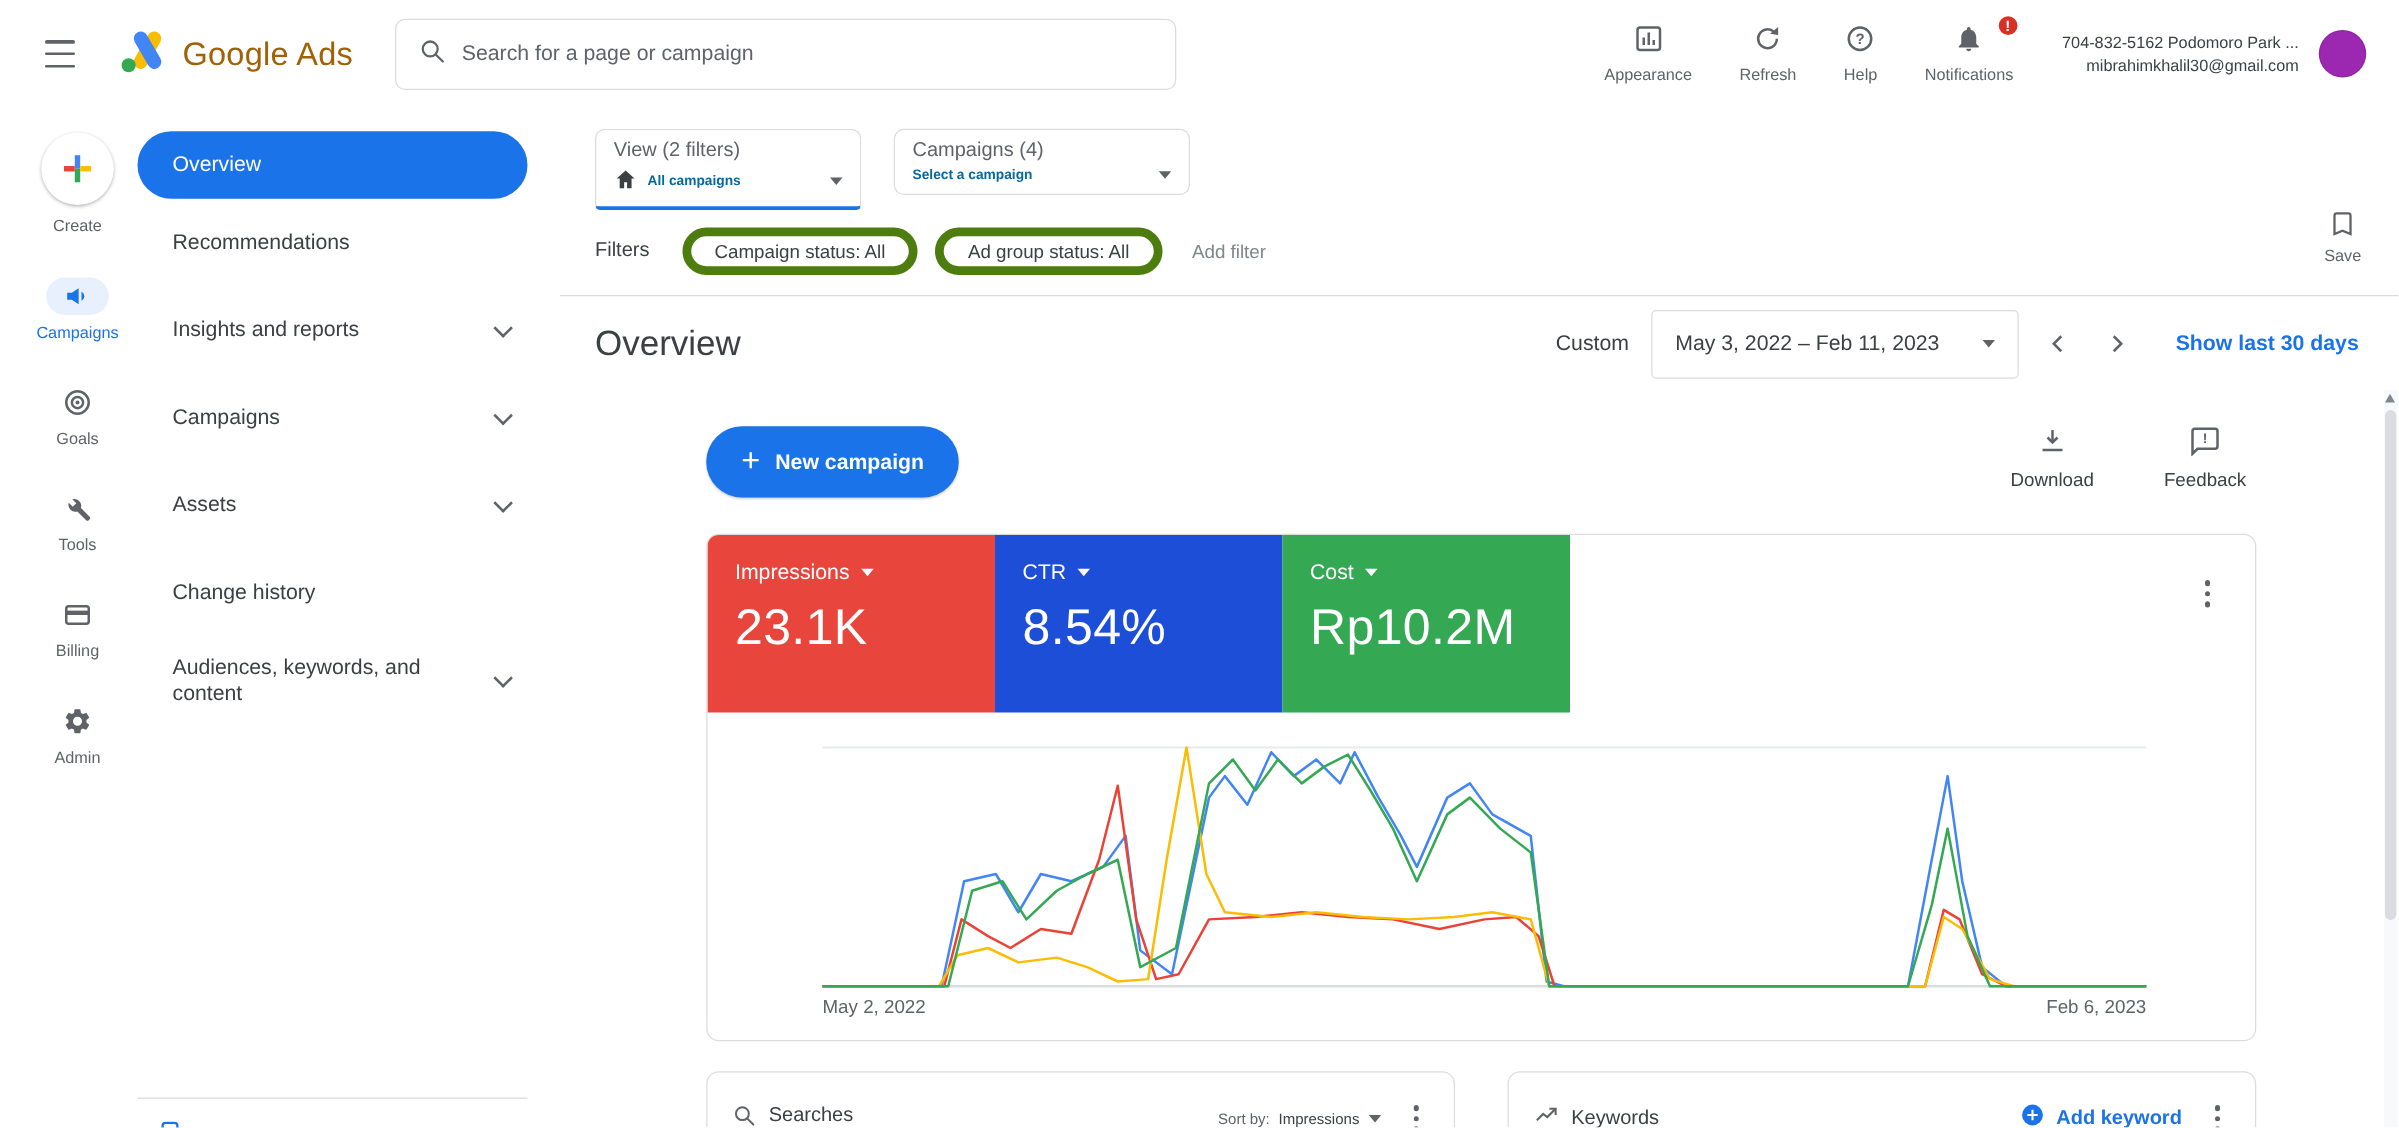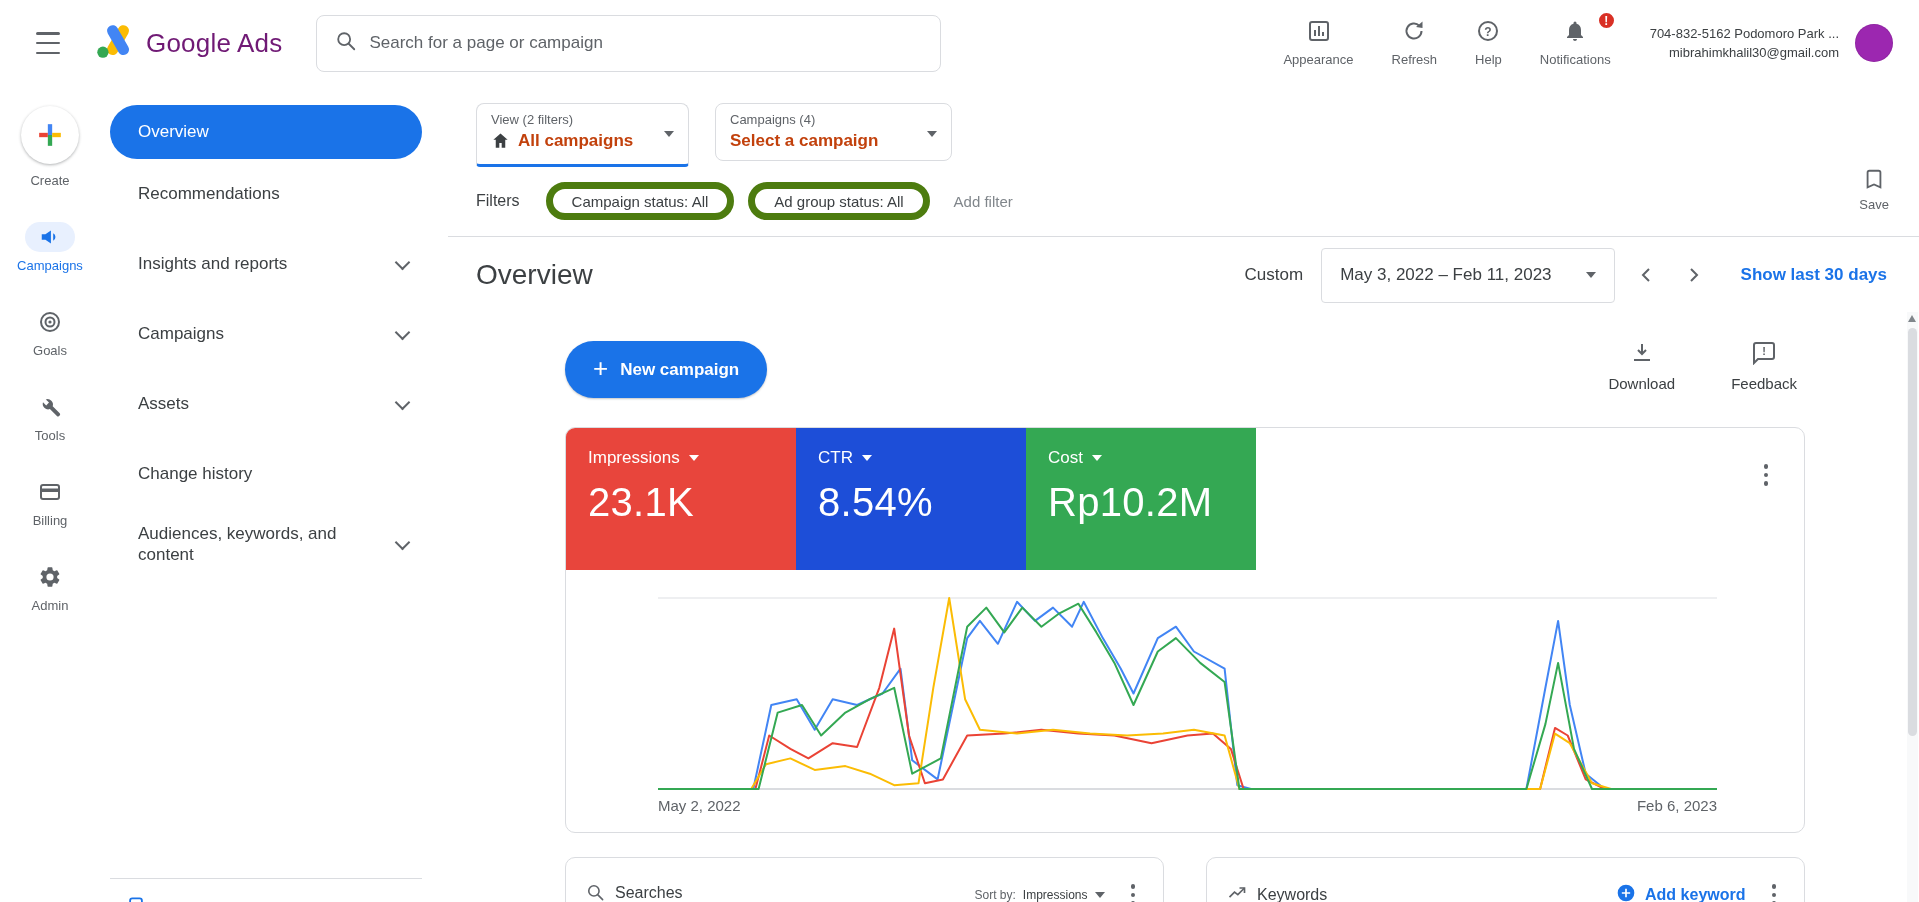--- a/index.html
+++ b/index.html
@@ -7,38 +7,38 @@
               font-family:"Liberation Sans", sans-serif; color:#3c4043; }
   .app { position:relative; width:1919px; height:902px; }
 
   
   .topbar { position:absolute; top:0; left:0; width:100%; height:86px; background:#fff;
             display:flex; align-items:center; z-index:20; }
   .menu-btn { margin-left:36px; width:28px; height:22px; border:none; background:none;
               display:flex; flex-direction:column; justify-content:space-between; cursor:pointer; }
   .menu-btn span { display:block; width:24px; height:2.5px; background:#5f6368; border-radius:2px; }
   .logo { display:flex; align-items:center; margin-left:30px; cursor:pointer; }
-  .logo-text { font-size:26px; color:#701a75; margin-left:10px; letter-spacing:.2px; }
+  .logo-text { font-size:26px; color:#a16207; margin-left:10px; letter-spacing:.2px; }
   .searchbar { margin-left:34px; width:625px; height:57px; border:1px solid #dadce0; border-radius:8px;
                display:flex; align-items:center; padding-left:18px; background:#fff; }
   .searchbar input { border:none; outline:none; font-size:17px; margin-left:12px; flex:1;
                      font-family:"Liberation Sans", sans-serif; color:#3c4043; }
   .searchbar input::placeholder { color:#5f6368; }
   .top-actions { margin-left:auto; display:flex; align-items:center; }
   .action { display:flex; flex-direction:column; align-items:center; gap:6px; color:#5f6368;
             font-size:13px; padding:0 19px; cursor:pointer; position:relative; }
   .badge { position:absolute; top:-8px; right:14px; width:19px; height:19px; background:#d93025;
            border-radius:50%; color:#fff; font-size:12px; font-weight:bold; display:flex;
            align-items:center; justify-content:center; border:2px solid #fff; }
   .account { text-align:right; font-size:13px; color:#3c4043; line-height:1.5; margin-left:20px; white-space:nowrap; }
   .avatar { width:38px; height:38px; border-radius:50%; background:#9c27b0; margin:0 26px 0 16px;
             flex:none; cursor:pointer; box-shadow:inset 0 0 0 1px rgba(0,0,0,.08); }
 
   
-  .rail { position:absolute; top:86px; left:0; width:100px; bottom:0; background:#fff;
+  .rail { position:absolute; top:86px; left:12px; width:100px; bottom:0; background:#fff;
           display:flex; flex-direction:column; align-items:center; }
   .rail-create { margin-top:20px; display:flex; flex-direction:column; align-items:center;
                  gap:9px; font-size:13px; color:#5f6368; cursor:pointer; }
   .create-circle { width:58px; height:58px; border-radius:50%; background:#fff;
                    box-shadow:0 1px 3px rgba(60,64,67,.4); display:flex; align-items:center; justify-content:center; }
   .rail-item { margin-top:34px; display:flex; flex-direction:column; align-items:center; gap:6px;
                font-size:13px; color:#5f6368; cursor:pointer; }
   .rail-item .icon-pill { display:flex; align-items:center; justify-content:center;
                           width:50px; height:30px; border-radius:15px; }
   .rail-item.active { color:#1a73e8; }
@@ -57,22 +57,22 @@
                    border-top:1px solid #dadce0; padding:18px 0 0 18px; }
   .app-link { display:flex; align-items:center; gap:10px; color:#1a73e8; font-size:15px;
               text-decoration:none; cursor:pointer; }
 
   
   .main { position:absolute; top:86px; left:448px; right:0; bottom:0; background:#fff; }
   .toolbar-row { position:absolute; top:17px; left:28px; display:flex; gap:26px; align-items:flex-start; }
   .select-box { border:1px solid #dadce0; border-radius:8px; padding:8px 14px 9px 14px; cursor:pointer; background:#fff; }
   .select-box.view { width:213px; border-bottom:3px solid #1a73e8; border-radius:8px 8px 4px 4px; }
   .select-box.camp { width:237px; }
-  .small-label { font-size:13px; color:#5f6368; }
-  .value-row { display:flex; gap:8px; font-size:17px; font-weight:bold; color:#c2410c; margin-top:4px; }
+  .small-label { font-size:16px; color:#5f6368; }
+  .value-row { display:flex; align-items:center; gap:8px; font-size:11px; font-weight:bold; color:#0369a1; margin-top:4px; }
   .tri-down { width:0; height:0; border-left:5px solid transparent; border-right:5px solid transparent;
               border-top:6px solid #5f6368; margin-left:auto; }
   .save { position:absolute; top:82px; right:30px; display:flex; flex-direction:column; align-items:center;
           gap:4px; font-size:13px; color:#5f6368; cursor:pointer; }
   .filters-row { position:absolute; top:96px; left:28px; display:flex; align-items:center; gap:14px; }
   .filters-title { font-size:16px; color:#3c4043; margin-right:12px; }
   .chip { height:38px; border:7px solid #4d7c0f; border-radius:19px; padding:0 19px; display:flex;
           align-items:center; font-size:15px; color:#3c4043; background:#fff; cursor:pointer; }
   .add-filter { color:#80868b; font-size:15px; margin-left:10px; cursor:pointer; }
   .hdivider { position:absolute; top:150px; left:0; right:0; height:1px; background:#dadce0; }

